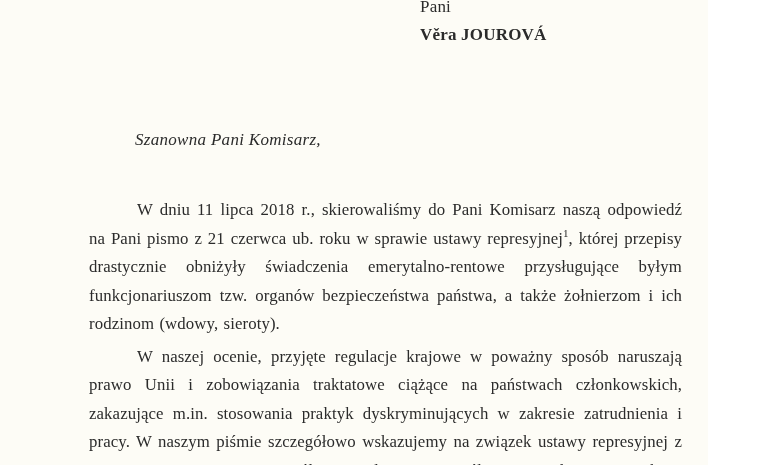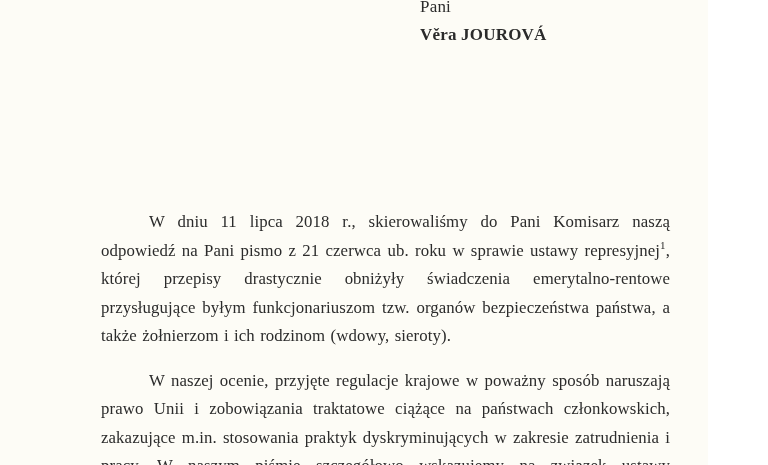--- a/index.html
+++ b/index.html
@@ -34,21 +34,21 @@
     font-style: italic;
     letter-spacing: 0.3px;
   }
   .body-text {
     position: absolute;
     left: 85px;
     top: 192px;
     width: 601px;
   }
   .body-text p {
-    margin: 16px;
+    margin: 4px;
     font-size: 16.8px;
     line-height: 28.5px;
     text-align: justify;
     text-indent: 48px;
     word-spacing: 1px;
     letter-spacing: 0.1px;
   }
   .body-text p sup {
     font-size: 11px;
     line-height: 0;
@@ -58,19 +58,20 @@
 </head>
 <body>
 
 <div class="page">
 
   <div class="recipient">
     <div>Pani</div>
     <div class="name">Věra JOUROVÁ</div>
   </div>
 
+  <div class="salutation">Szanowna Pani Komisarz,</div>
 
   <div class="body-text">
     <p><span>W dniu 11 lipca 2018 r., skierowaliśmy do Pani Komisarz naszą odpowiedź na Pani pismo z 21 czerwca ub. roku w sprawie ustawy represyjnej</span><sup>1</sup><span>, której przepisy drastycznie obniżyły świadczenia emerytalno-rentowe przysługujące byłym funkcjonariuszom tzw. organów bezpieczeństwa państwa, a także żołnierzom i ich rodzinom (wdowy, sieroty).</span></p>
     <p><span>W naszej ocenie, przyjęte regulacje krajowe w poważny sposób naruszają prawo Unii i zobowiązania traktatowe ciążące na państwach członkowskich, zakazujące m.in. stosowania praktyk dyskryminujących w zakresie zatrudnienia i pracy. W naszym piśmie szczegółowo wskazujemy na związek ustawy represyjnej z prawem UE, tj. naruszenie ogólnej zasady prawa wspólnotowego dotyczącej zakazu dyskryminacji ze względu na wiek, której Trybunał Sprawiedliwości UE nadał walor skutku bezpośredniego</span></p>
   </div>
 
 </div>
 
 </body></html>

